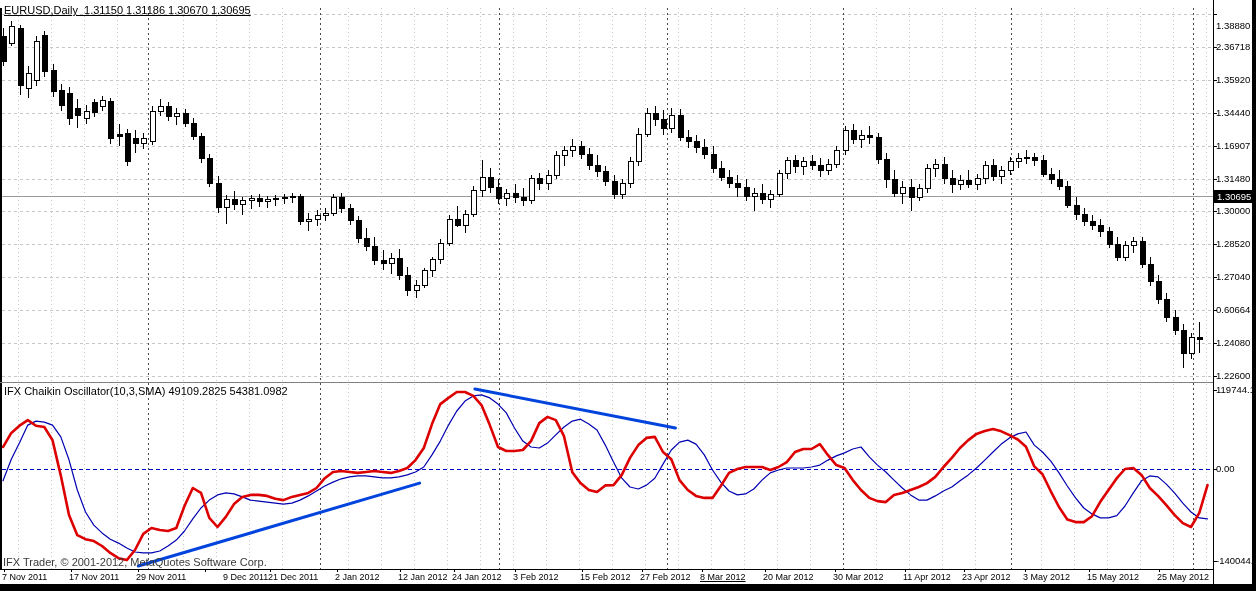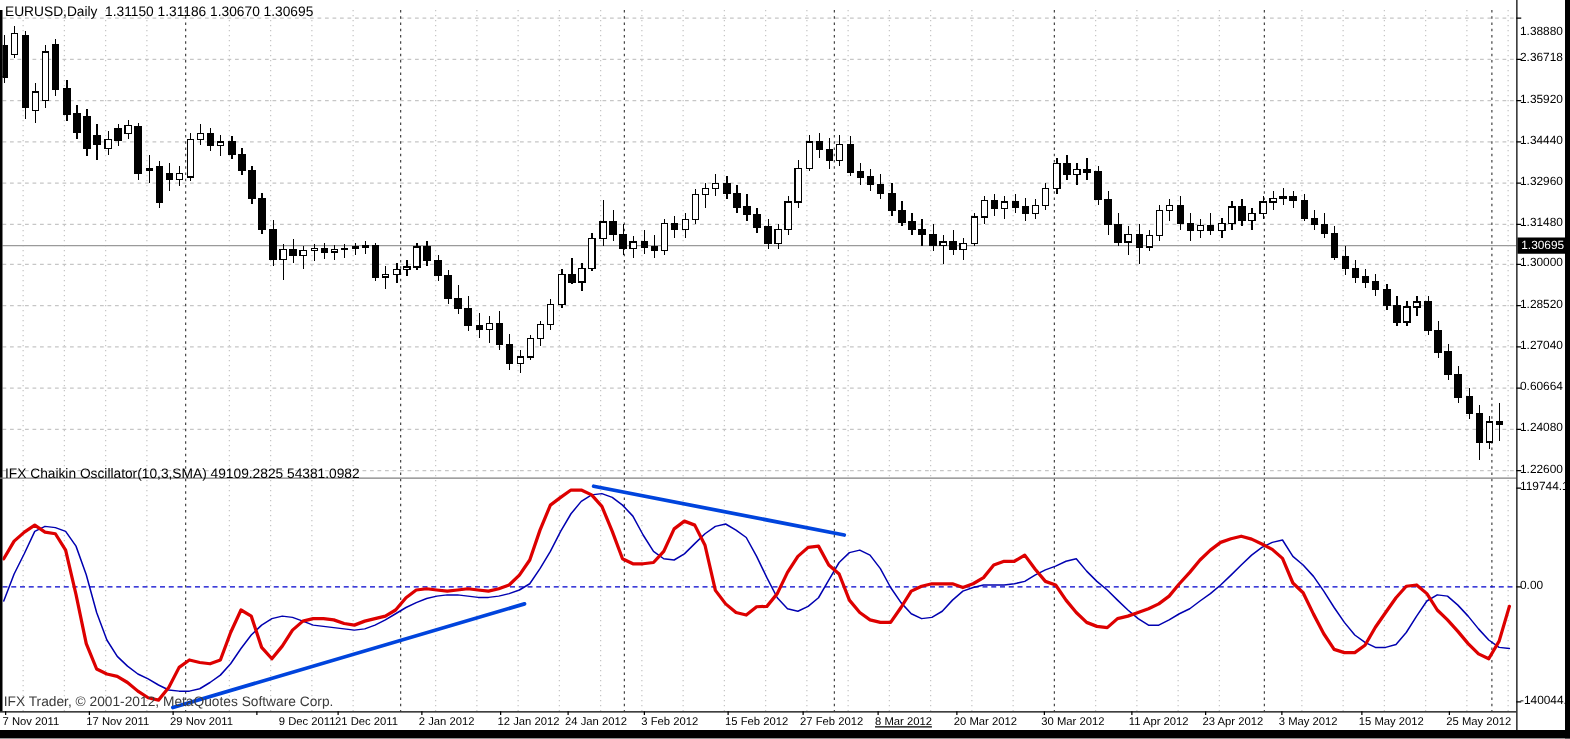--- a/index.html
+++ b/index.html
@@ -419,34 +419,34 @@
       <line x1="702.5" y1="569" x2="702.5" y2="572" stroke="#000" stroke-width="1"></line>
       <line x1="765.5" y1="569" x2="765.5" y2="572" stroke="#000" stroke-width="1"></line>
       <line x1="835.5" y1="569" x2="835.5" y2="572" stroke="#000" stroke-width="1"></line>
       <line x1="905.5" y1="569" x2="905.5" y2="572" stroke="#000" stroke-width="1"></line>
       <line x1="964.5" y1="569" x2="964.5" y2="572" stroke="#000" stroke-width="1"></line>
       <line x1="1025.5" y1="569" x2="1025.5" y2="572" stroke="#000" stroke-width="1"></line>
       <line x1="1089.5" y1="569" x2="1089.5" y2="572" stroke="#000" stroke-width="1"></line>
       <line x1="1159.5" y1="569" x2="1159.5" y2="572" stroke="#000" stroke-width="1"></line>
     </svg>
 
-  <div class="ttl" style="left:4px;top:4px;">EURUSD,Daily  1.31150 1.31186 1.30670 1.30695</div>
-
-  <div class="ttl" style="left:4px;top:373px;">IFX Chaikin Oscillator(10,3,SMA) 49109.2825 54381.0982</div>
+  <div class="ttl" style="left:4px;top:4px;text-decoration:underline;">EURUSD,Daily  1.31150 1.31186 1.30670 1.30695</div>
+
+  <div class="ttl" style="left:4px;top:385px;">IFX Chaikin Oscillator(10,3,SMA) 49109.2825 54381.0982</div>
 
   <div class="watermark" style="left:3px;top:556px;">IFX Trader, © 2001-2012, MetaQuotes Software Corp.</div>
 
   <div class="price-tag">1.30695</div>
 
   <div id="ylabels">
       <div class="ylab" style="top: 20px;">1.38880</div>
       <div class="ylab" style="top: 41px;">2.36718</div>
       <div class="ylab" style="top: 74px;">1.35920</div>
       <div class="ylab" style="top: 107px;">1.34440</div>
-      <div class="ylab" style="top: 140px;">1.32960</div>
+      <div class="ylab" style="top: 140px;">1.16907</div>
       <div class="ylab" style="top: 173px;">1.31480</div>
       <div class="ylab" style="top: 205px;">1.30000</div>
       <div class="ylab" style="top: 238px;">1.28520</div>
       <div class="ylab" style="top: 271px;">1.27040</div>
       <div class="ylab" style="top: 304px;">0.60664</div>
       <div class="ylab" style="top: 337px;">1.24080</div>
       <div class="ylab" style="top: 370px;">1.22600</div>
     </div>
   <div id="ilabels">
       <div class="ylab" style="top: 384px;">119744.1</div>

